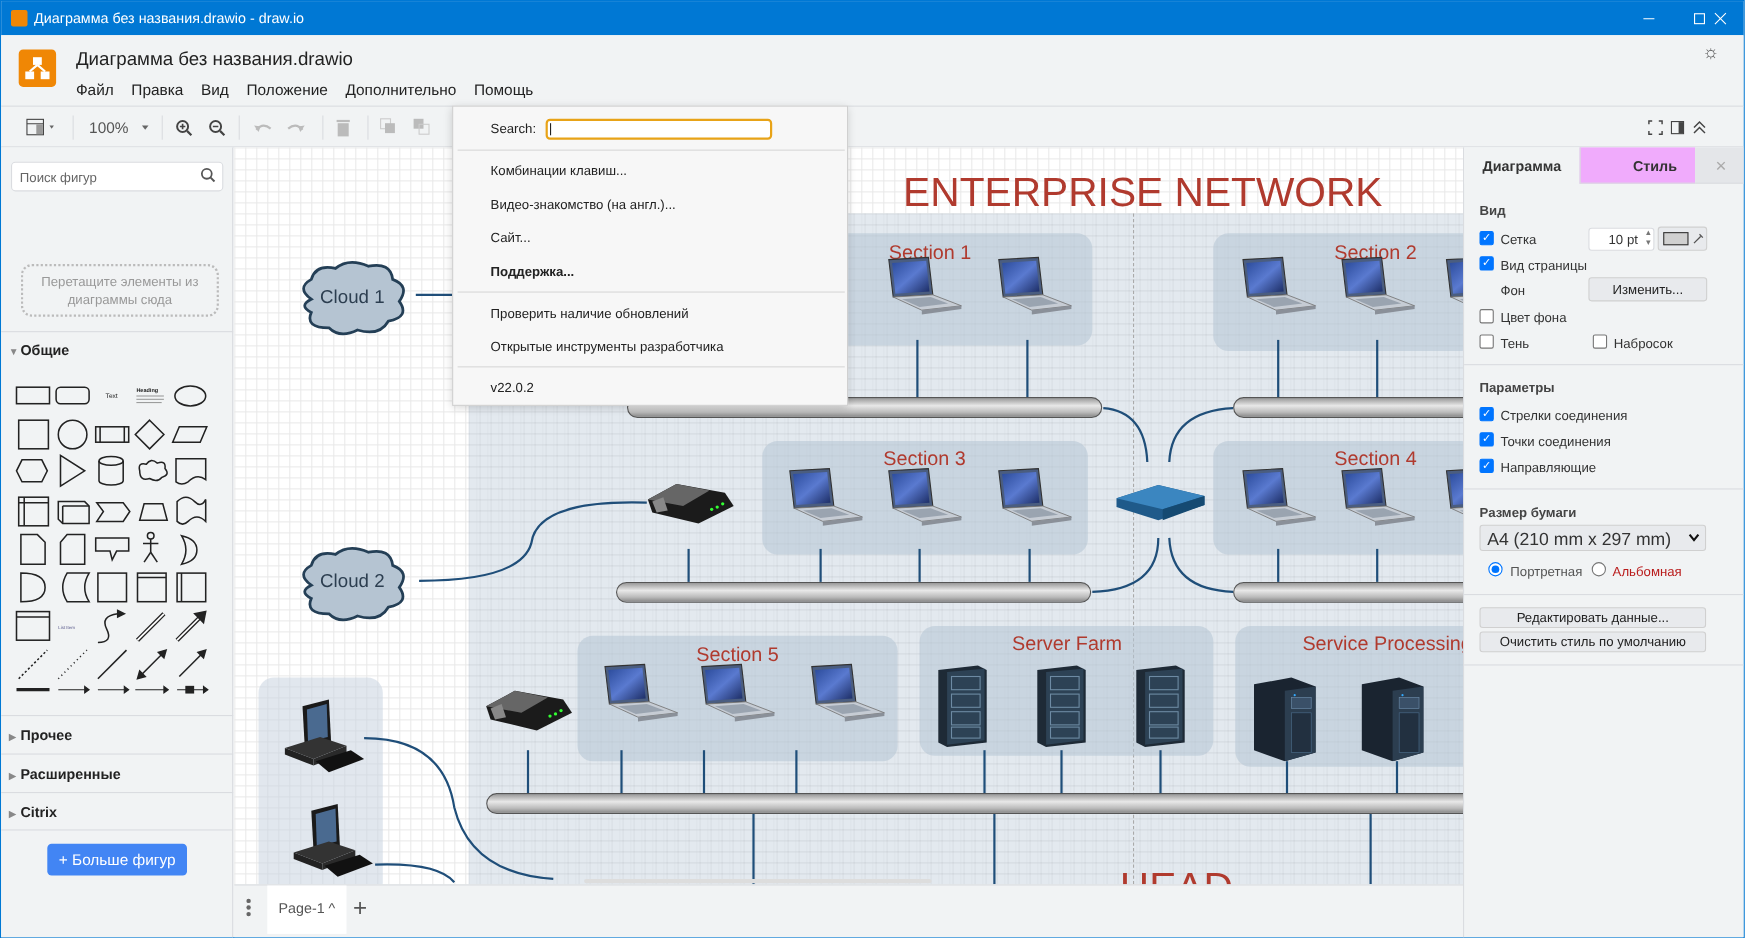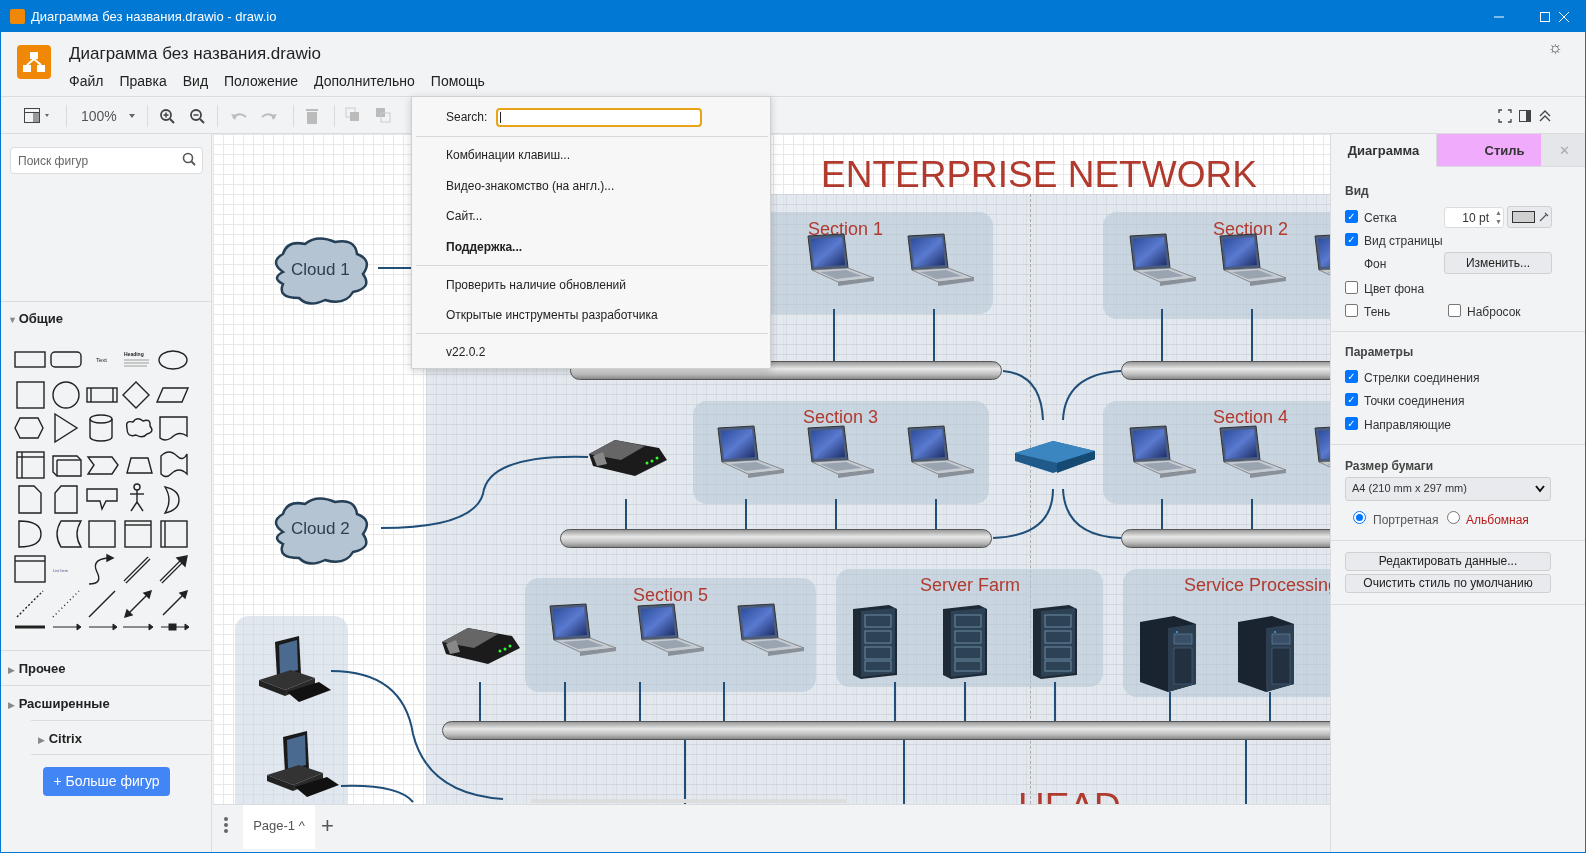--- a/index.html
+++ b/index.html
@@ -205,20 +205,21 @@
 
   <div class="sidebar">
     <div class="search">
       <span>Поиск фигур</span>
       <svg class="si" width="14" height="14">
           <circle cx="6" cy="6" r="4.5" fill="none" stroke="#555" stroke-width="1.6"></circle>
           <line x1="9.5" y1="9.5" x2="13" y2="13" stroke="#555" stroke-width="1.8"></line>
         </svg>
     </div>
 
+    <div class="dropzone">Перетащите элементы из диаграммы сюда</div>
 
     <div class="sec" style="top:167px; height:34px; line-height:34px;">
       <span class="tri">▼</span>
       <span>Общие</span>
     </div>
 
     <svg class="shapes" width="190" height="290" style="top:208px;" fill="none" stroke="#222" stroke-width="1.4">
       <g>
           <rect x="4" y="10" width="30" height="15"></rect>
         </g>
@@ -395,21 +396,21 @@
     </svg>
 
     <div class="sec" style="top:516px; height:35px; line-height:35px;">
       <span class="tri">▶</span>
       <span>Прочее</span>
     </div>
     <div class="sec" style="top:551px; height:35px; line-height:35px;">
       <span class="tri">▶</span>
       <span>Расширенные</span>
     </div>
-    <div class="sec" style="top:586px; height:35px; line-height:35px; border-bottom:1px solid #dadce0;margin-left:30px;">
+    <div class="sec" style="top:586px; height:35px; line-height:35px; border-bottom:1px solid #dadce0;">
       <span class="tri">▶</span>
       <span>Citrix</span>
     </div>
     <div class="more-btn">+ Больше фигур</div>
   </div>
 
   <div class="canvas">
     <div class="page-area"></div>
     <div style="position:absolute; left:817px; top:60px; width:0; height:620px; border-left:1px dashed #aaa;"></div>
 
@@ -833,21 +834,21 @@
     <div class="rsec-title" style="top:211px;">Параметры</div>
     <div class="cb on" style="left:14px; top:236px;">✓</div>
     <div class="rlbl" style="left:33px; top:237px;">Стрелки соединения</div>
     <div class="cb on" style="left:14px; top:259px;">✓</div>
     <div class="rlbl" style="left:33px; top:260px;">Точки соединения</div>
     <div class="cb on" style="left:14px; top:283px;">✓</div>
     <div class="rlbl" style="left:33px; top:284px;">Направляющие</div>
 
     <div class="rdiv" style="top:310px;"></div>
     <div class="rsec-title" style="top:325px;">Размер бумаги</div>
-    <div style="position:absolute; left:14px; top:343px; width:206px; height:24px; background:#e8eaed; border:1px solid #d0d0d0; border-radius:3px; font-size:11px; padding:4px 0 0 6px;">
+    <div style="position:absolute; left:14px; top:343px; width:206px; height:24px; background:#e8eaed; border:1px solid #d0d0d0; border-radius:3px; font-size:16px; padding:4px 0 0 6px;">
       <span>A4 (210 mm x 297 mm)</span>
       <svg style="position:absolute; right:5px; top:7px;" width="10" height="8">
           <path d="M1 1 L5 6 L9 1" fill="none" stroke="#111" stroke-width="2"></path>
         </svg>
     </div>
     <div style="position:absolute; left:22px; top:377px; width:13px; height:13px; border-radius:50%; border:1px solid #0075ff; background:#fff;">
       <div style="position:absolute; left:2px; top:2px; width:7px; height:7px; border-radius:50%; background:#0075ff;"></div>
     </div>
     <div class="rlbl" style="left:42px; top:379px; color:#555;">Портретная</div>
     <div style="position:absolute; left:116px; top:377px; width:13px; height:13px; border-radius:50%; border:1px solid #767676; background:#fff;"></div>

